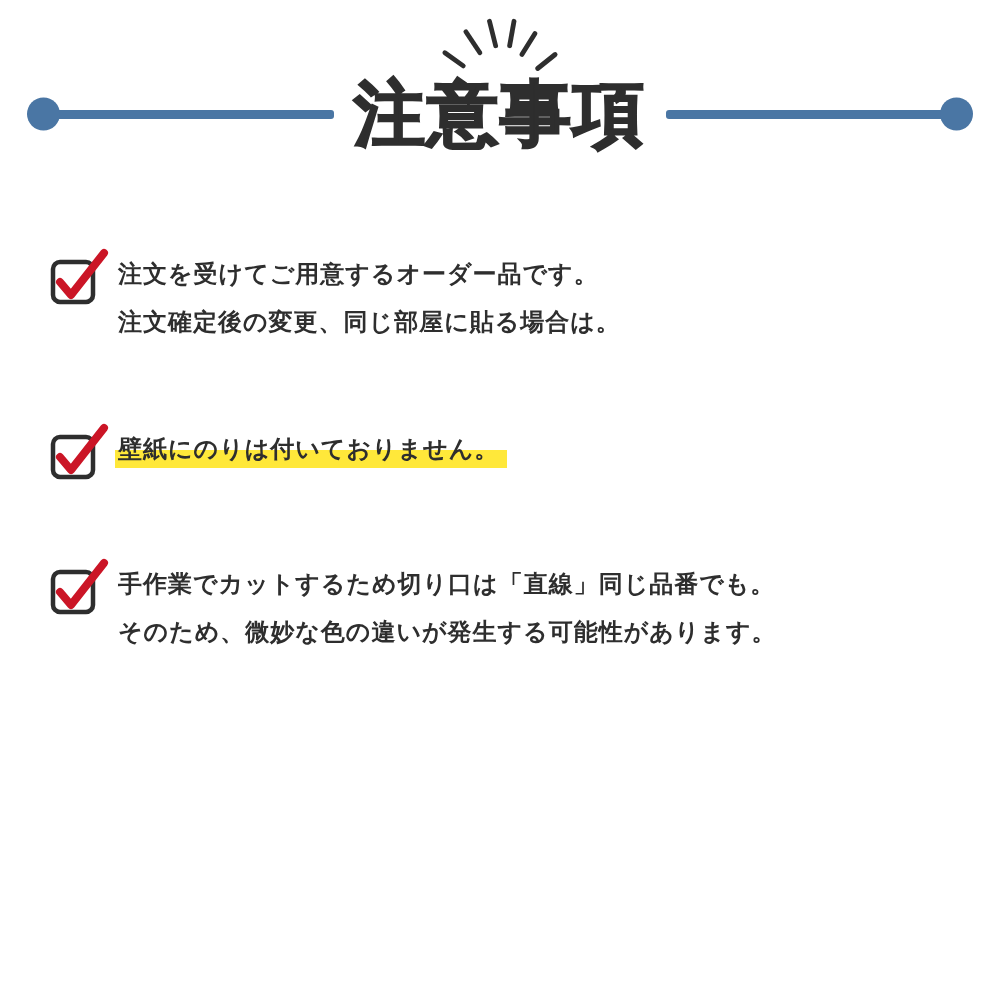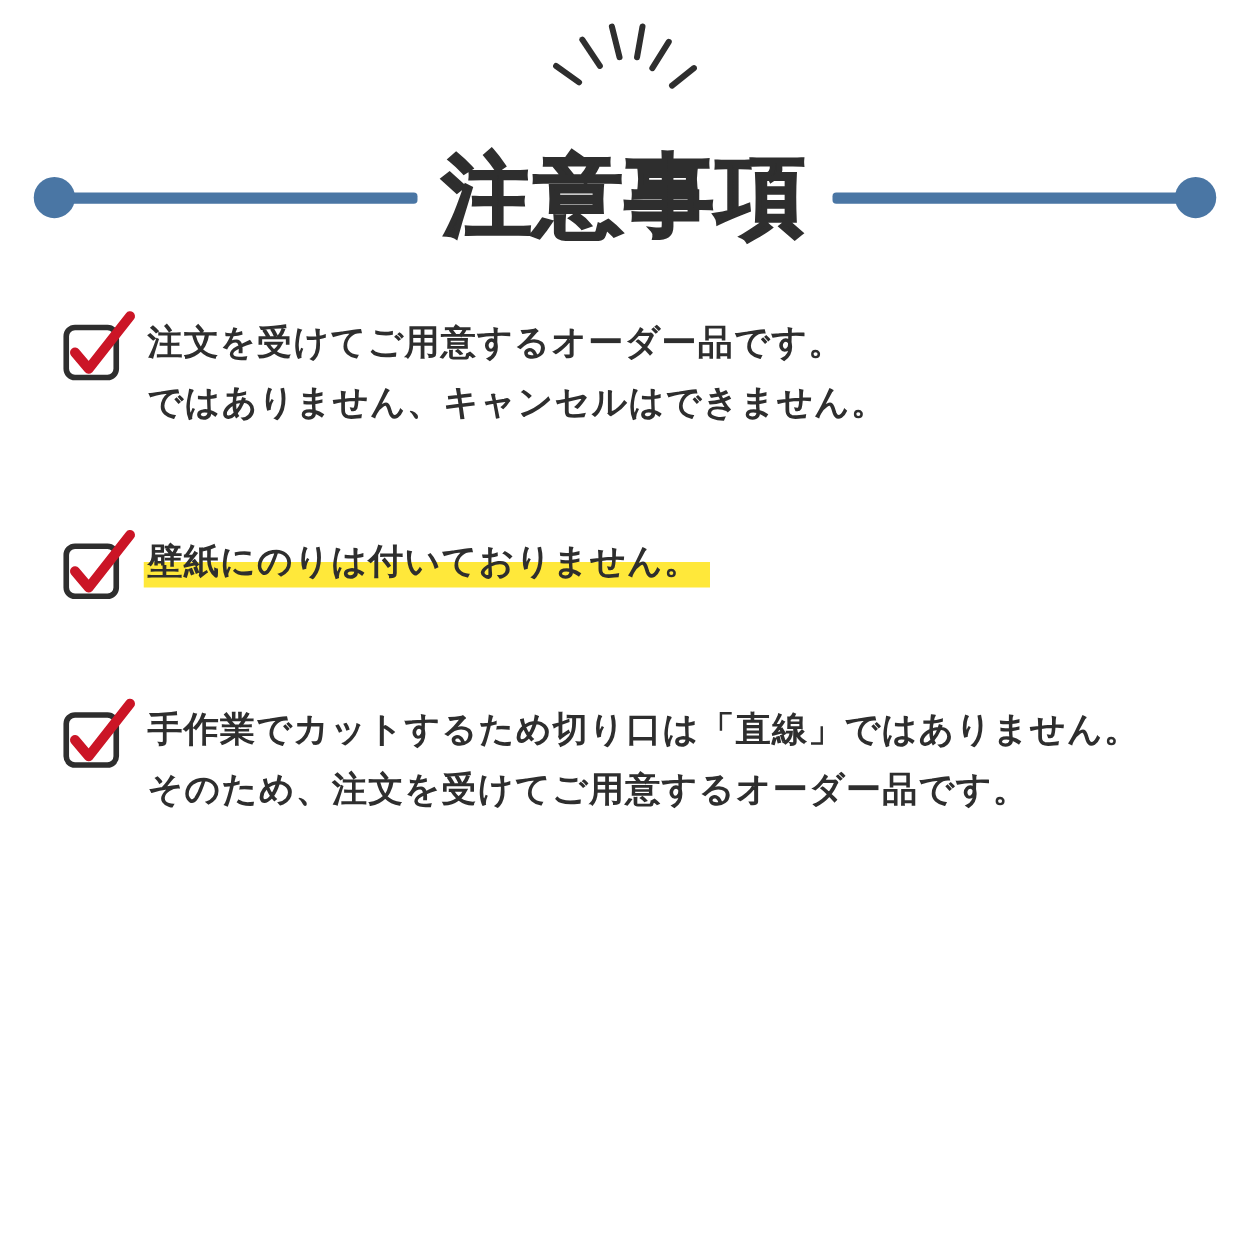--- a/index.html
+++ b/index.html
@@ -36,21 +36,20 @@
   .header-row {
     position: absolute;
     top: 72px;
     left: 0;
     width: 100%;
     box-sizing: border-box;
     display: flex;
     align-items: center;
     gap: 20px;
     padding: 0 28px;
-    margin-top: 44px;
   }
   .title {
     margin: 0;
     font-size: 71px;
     line-height: 84px;
     font-weight: 900;
     letter-spacing: 2px;
     color: var(--ink);
     -webkit-text-stroke: 2.2px var(--ink);
     white-space: nowrap;
@@ -86,21 +85,21 @@
     gap: 8px;
     margin-bottom: 75px;
   }
   .checkbox {
     flex: none;
     width: 62px;
     height: 60px;
   }
   .lines { padding-top: 4px; }
   .line {
-    font-size: 28px;
+    font-size: 24px;
     line-height: 48px;
     font-weight: 700;
     letter-spacing: 1px;
     color: var(--ink);
     white-space: nowrap;
   }
   .line-text.hl {
     background: linear-gradient(to bottom, transparent 44%, var(--yellow) 44%);
     padding: 0 8px 6px 3px;
     margin-left: -3px;
@@ -131,39 +130,39 @@
   </div>
 
   <div class="notices" id="notice-list">
   <div class="notice">
     <svg class="checkbox" viewBox="0 0 62 60">
       <rect x="5" y="16" width="40" height="40" rx="7" fill="#ffffff" stroke="#2e2e2e" stroke-width="4.5"></rect>
       <path d="M 12 36 L 23 49 L 56 7" fill="none" stroke="#cb1526" stroke-width="8" stroke-linecap="round" stroke-linejoin="round"></path>
     </svg>
     <div class="lines">
           <div class="line"><span class="line-text">注文を受けてご用意するオーダー品です。</span></div>
-          <div class="line"><span class="line-text">ではありません、キャンセルはできません。</span></div>
+          <div class="line"><span class="line-text">注文確定後の変更、同じ部屋に貼る場合は。</span></div>
         </div>
   </div>
 
   <div class="notice">
     <svg class="checkbox" viewBox="0 0 62 60">
       <rect x="5" y="16" width="40" height="40" rx="7" fill="#ffffff" stroke="#2e2e2e" stroke-width="4.5"></rect>
       <path d="M 12 36 L 23 49 L 56 7" fill="none" stroke="#cb1526" stroke-width="8" stroke-linecap="round" stroke-linejoin="round"></path>
     </svg>
     <div class="lines">
           <div class="line"><span class="line-text hl">壁紙にのりは付いておりません。</span></div>
         </div>
   </div>
 
   <div class="notice">
     <svg class="checkbox" viewBox="0 0 62 60">
       <rect x="5" y="16" width="40" height="40" rx="7" fill="#ffffff" stroke="#2e2e2e" stroke-width="4.5"></rect>
       <path d="M 12 36 L 23 49 L 56 7" fill="none" stroke="#cb1526" stroke-width="8" stroke-linecap="round" stroke-linejoin="round"></path>
     </svg>
     <div class="lines">
-          <div class="line"><span class="line-text">手作業でカットするため切り口は「直線」ではありません。</span></div>
-          <div class="line"><span class="line-text">そのため、注文を受けてご用意するオーダー品です。</span></div>
+          <div class="line"><span class="line-text">手作業でカットするため切り口は「直線」同じ品番でも。</span></div>
+          <div class="line"><span class="line-text">そのため、微妙な色の違いが発生する可能性があります。</span></div>
         </div>
   </div>
 
 </div>
 </div>
 
 </body></html>

